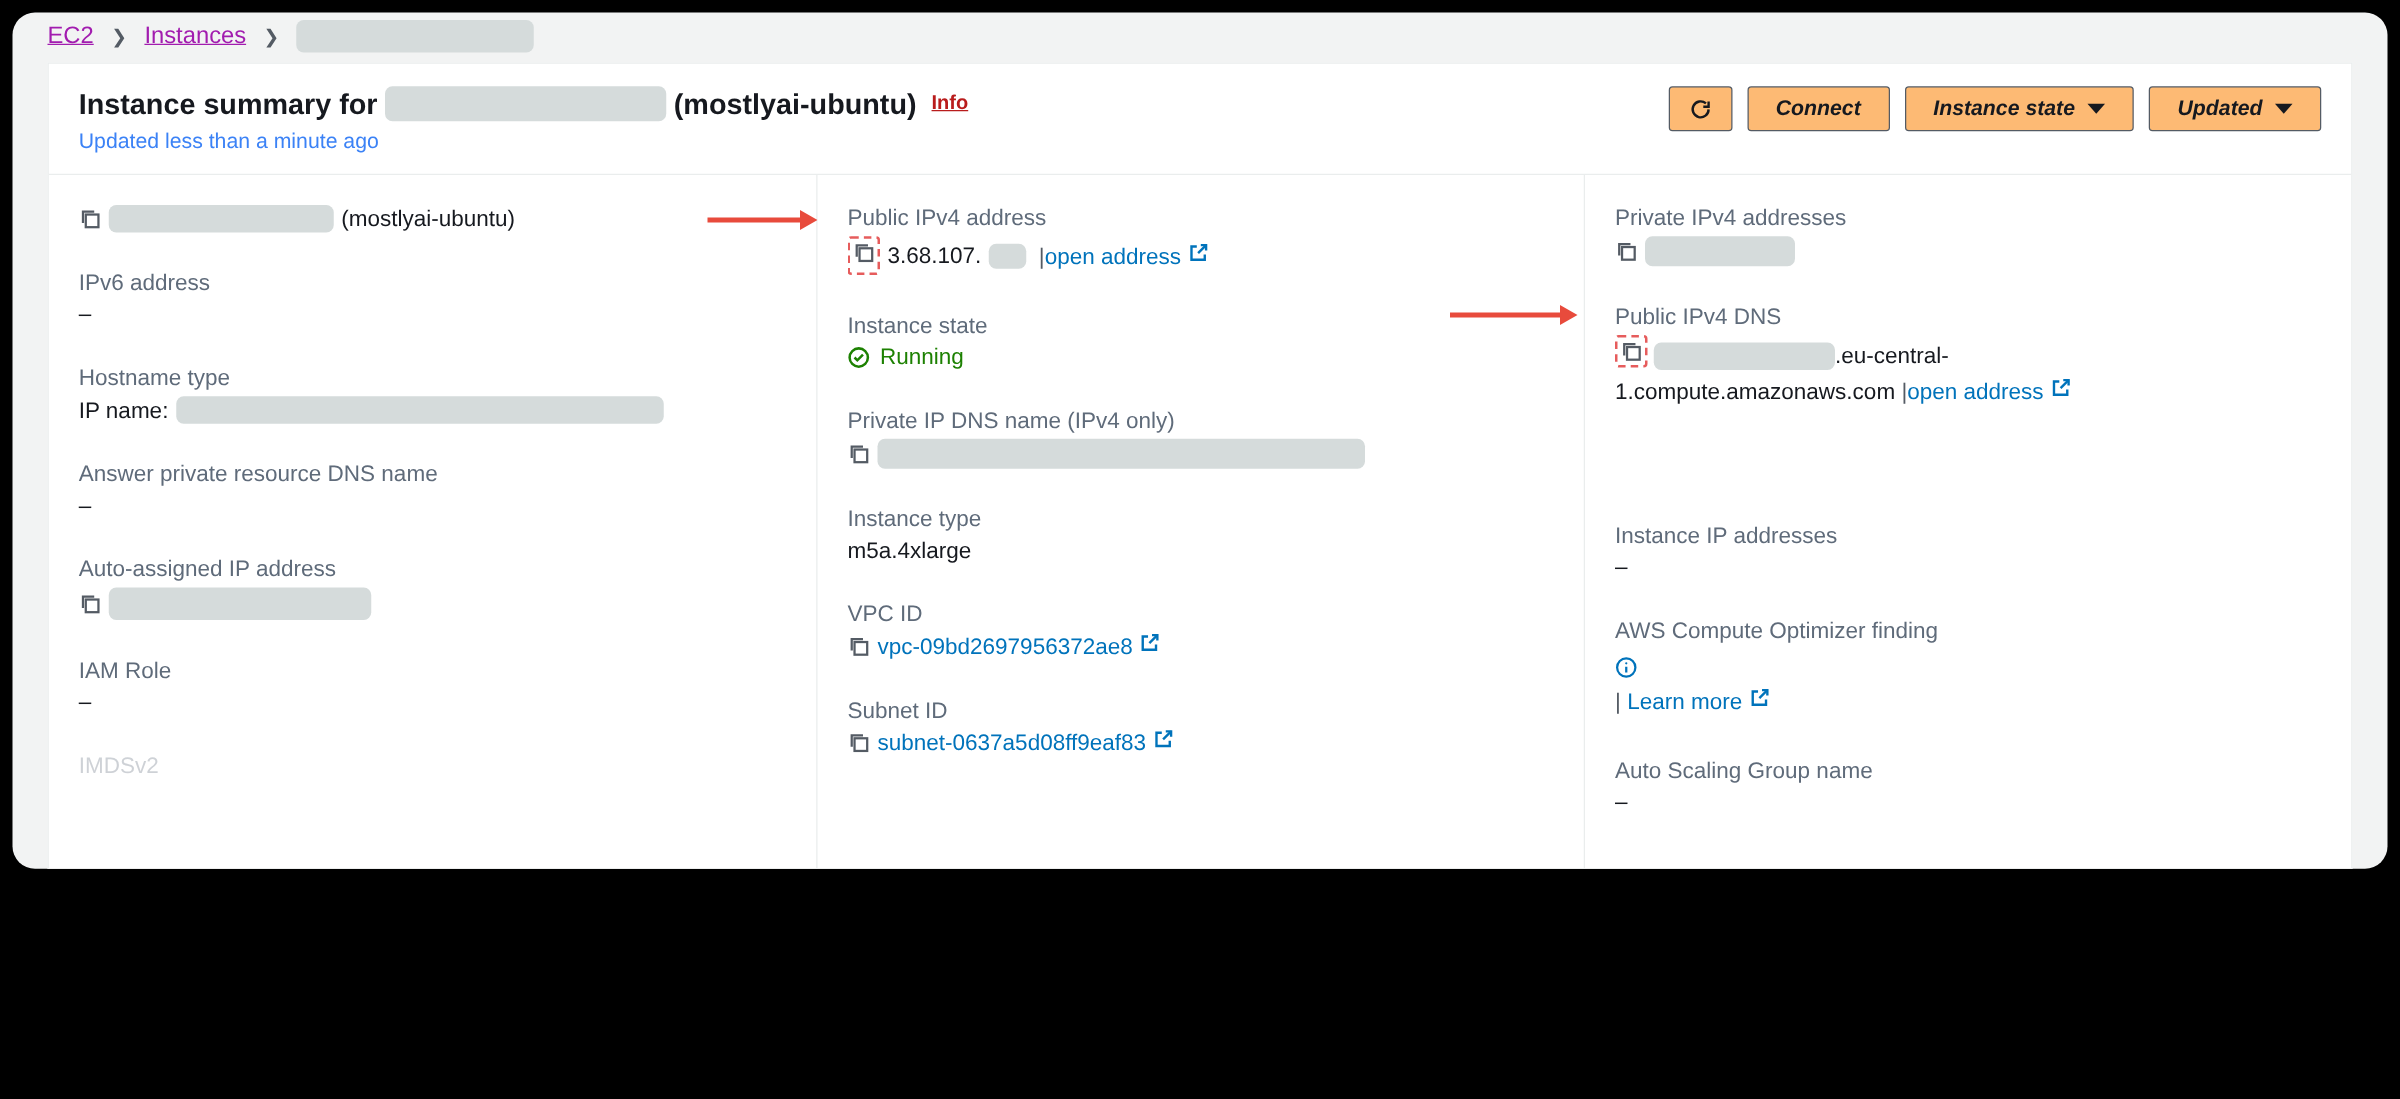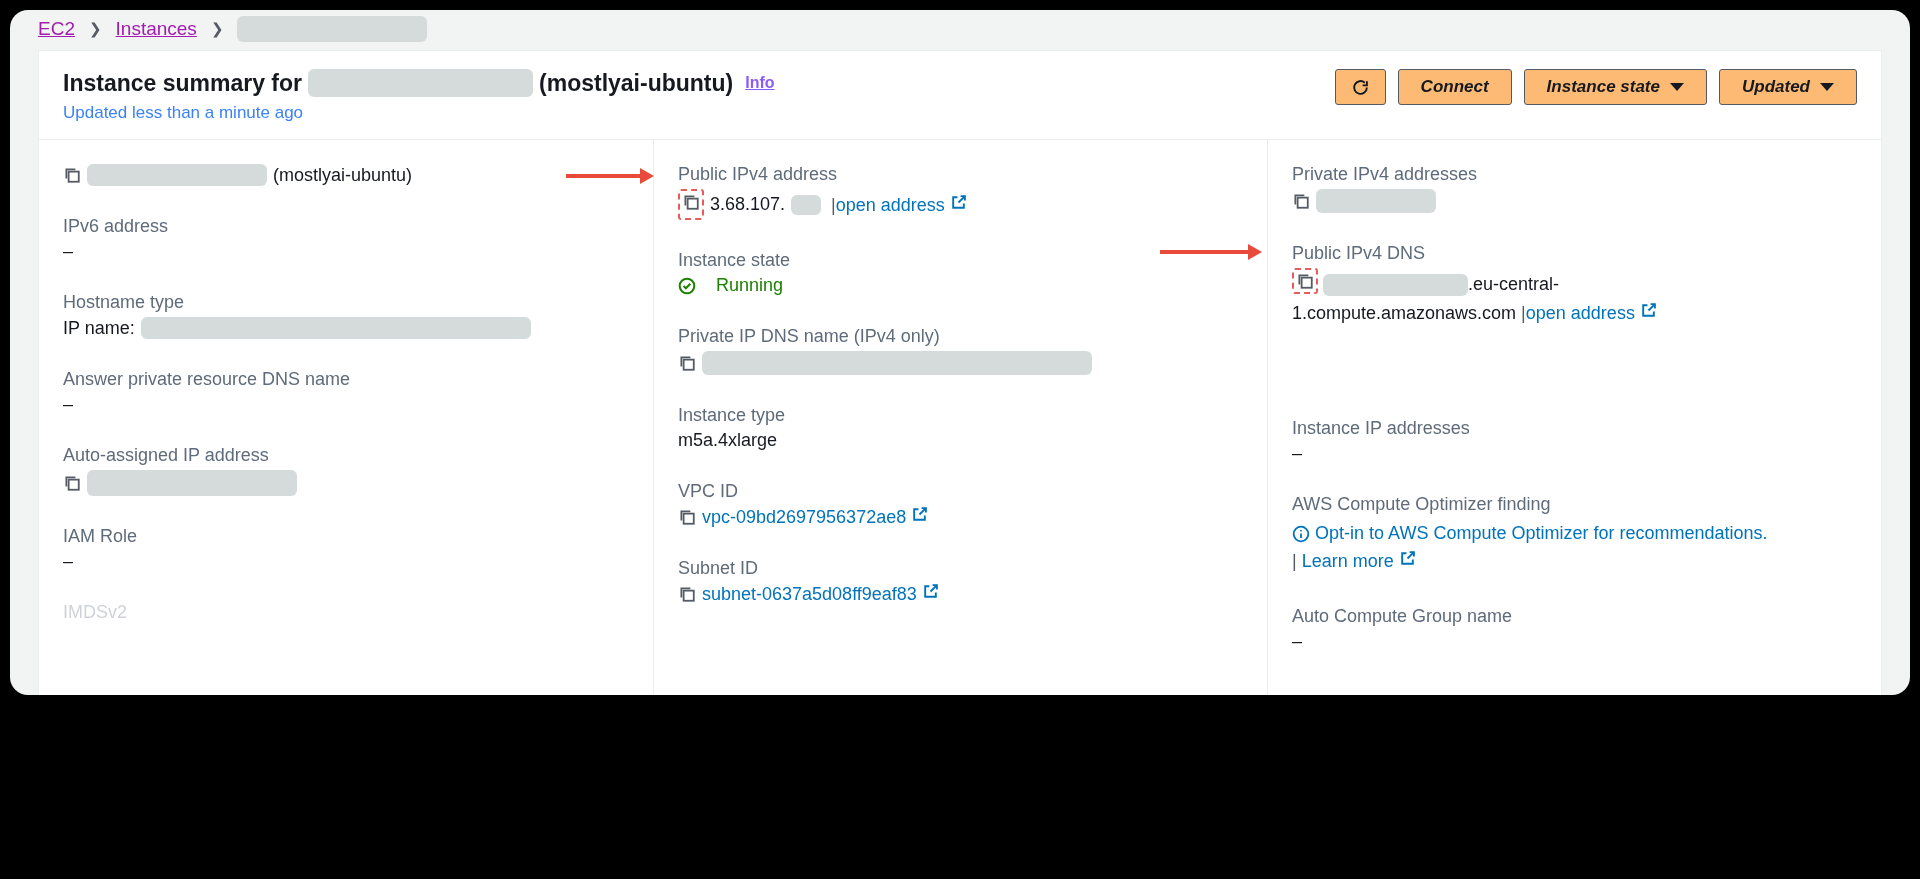--- a/index.html
+++ b/index.html
@@ -46,21 +46,21 @@
   }
   .title-block h1 {
     font-size: 23px;
     font-weight: 700;
     display: flex;
     align-items: center;
     flex-wrap: wrap;
     gap: 6px;
   }
   .title-block .info-link {
-    color: #8b5cf6;
+    color: #b91c1c;
     font-size: 16px;
     font-weight: 700;
     margin-left: 6px;
   }
   .subtitle { color: #3b82f6; font-size: 17px; margin-top: 6px; }
   .actions { display: flex; gap: 12px; }
   .btn {
     border: 1.5px solid #545b64;
     background: #fdba74;
     color: #16191f;
@@ -92,21 +92,21 @@
     align-items: center;
     gap: 6px;
     flex-wrap: wrap;
   }
   .copy-icon {
     width: 18px; height: 18px;
     flex: 0 0 18px;
   }
   .link { color: #0073bb; text-decoration: none; }
   .ext-icon { width:17px; height:17px; }
-  .status-running { color: #1d8102; font-weight: 400; display:inline-flex; align-items:center; gap:20px;}
+  .status-running { color: #1d8102; font-weight: 400; display:inline-flex; align-items:center; gap:8px;}
   .status-running svg { width:18px; height:18px; }
   .dash-box {
     border: 2px dashed #e65c5c;
     padding: 2px;
     border-radius: 3px;
   }
   .arrow {
     position: absolute;
     pointer-events: none;
   }
@@ -326,28 +326,28 @@
           <div class="field-value">–</div>
         </div>
         <div class="field">
           <div class="field-label">AWS Compute Optimizer finding</div>
           <div class="field-value" style="display:block; line-height:1.6;">
             <svg class="info-circle" viewBox="0 0 16 16" fill="none" stroke="#0073bb" stroke-width="1.6" style="vertical-align:middle;">
                 <circle cx="8" cy="8" r="6.5"></circle>
                 <circle cx="8" cy="5" r="0.8" fill="#0073bb" stroke="none"></circle>
                 <path d="M8 7.5v4"></path>
               </svg>
-            <a href="#" class="link">Opt-in to AWS Compute Optimizer for recommendations.</a><br>
+            <br>
             <span class="sep">|</span> <a href="#" class="link"><span>Learn more</span> <svg class="ext-icon" viewBox="0 0 16 16" fill="none" stroke="#0073bb" stroke-width="1.8">
                   <path d="M7 3H3v10h10V9"></path>
                   <path d="M10 2h4v4"></path>
                   <path d="M14 2L8 8"></path>
                 </svg></a>
           </div>
         </div>
         <div class="field">
-          <div class="field-label">Auto Compute Group name</div>
+          <div class="field-label">Auto Scaling Group name</div>
           <div class="field-value">–</div>
         </div>
       </div>
     </div>
   </div>
 </div>
 
 </body></html>

